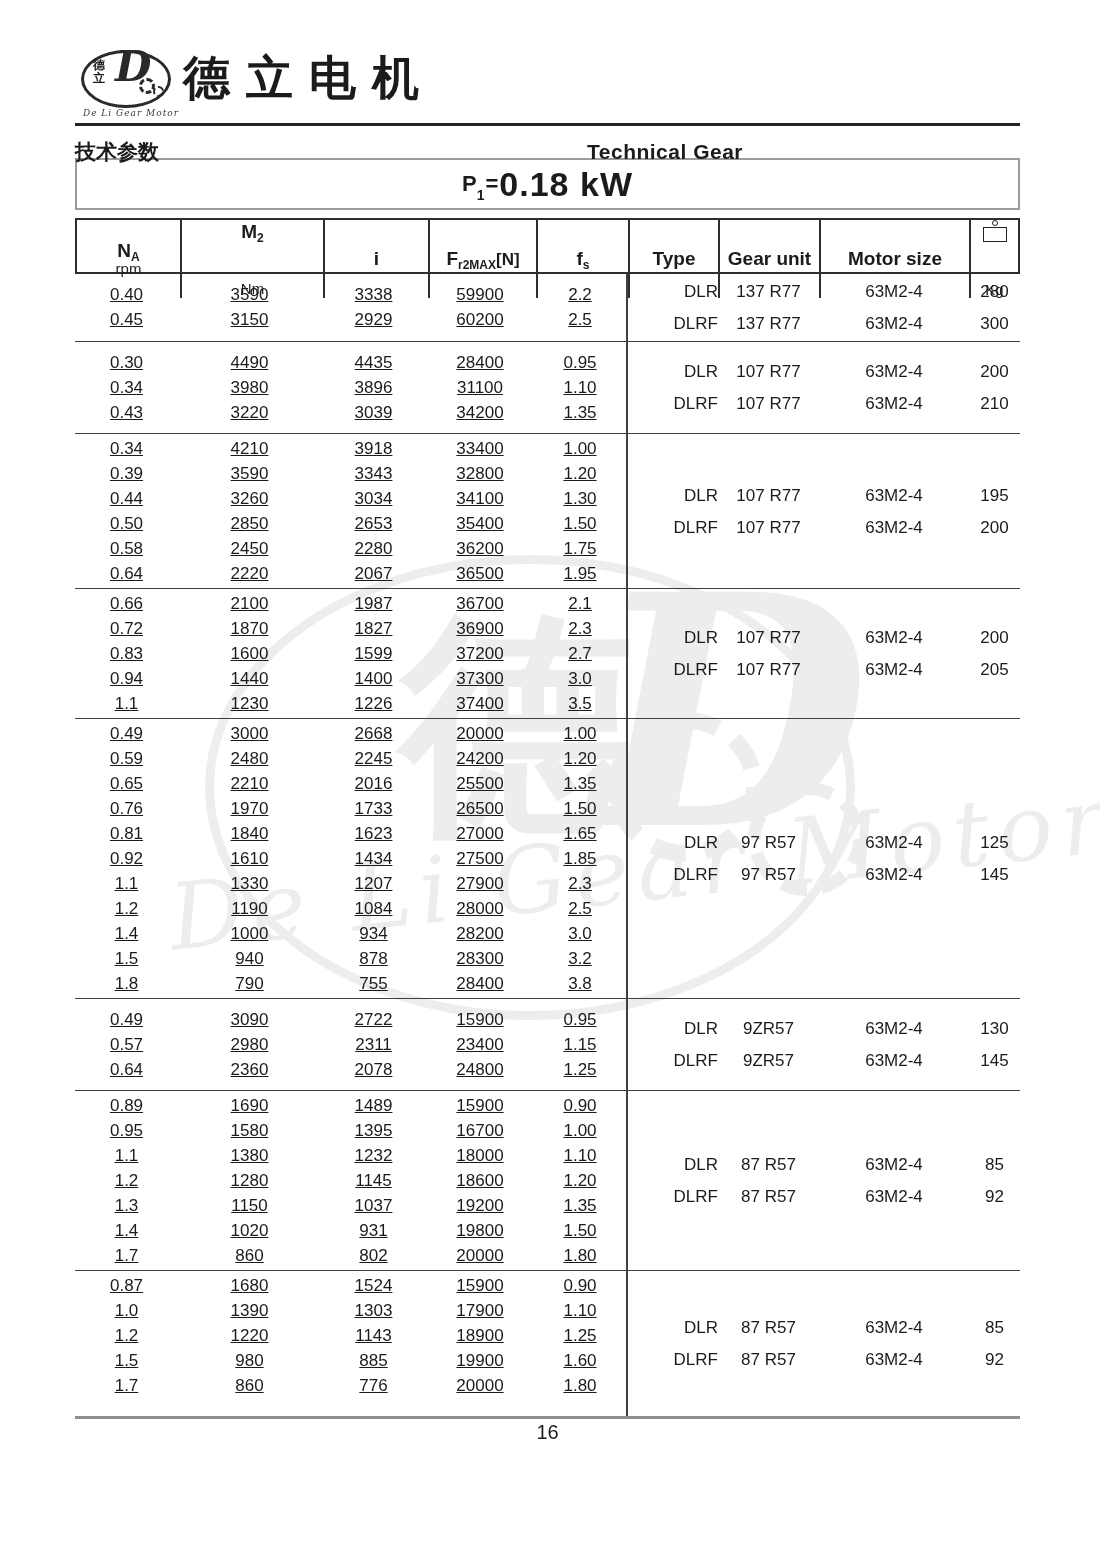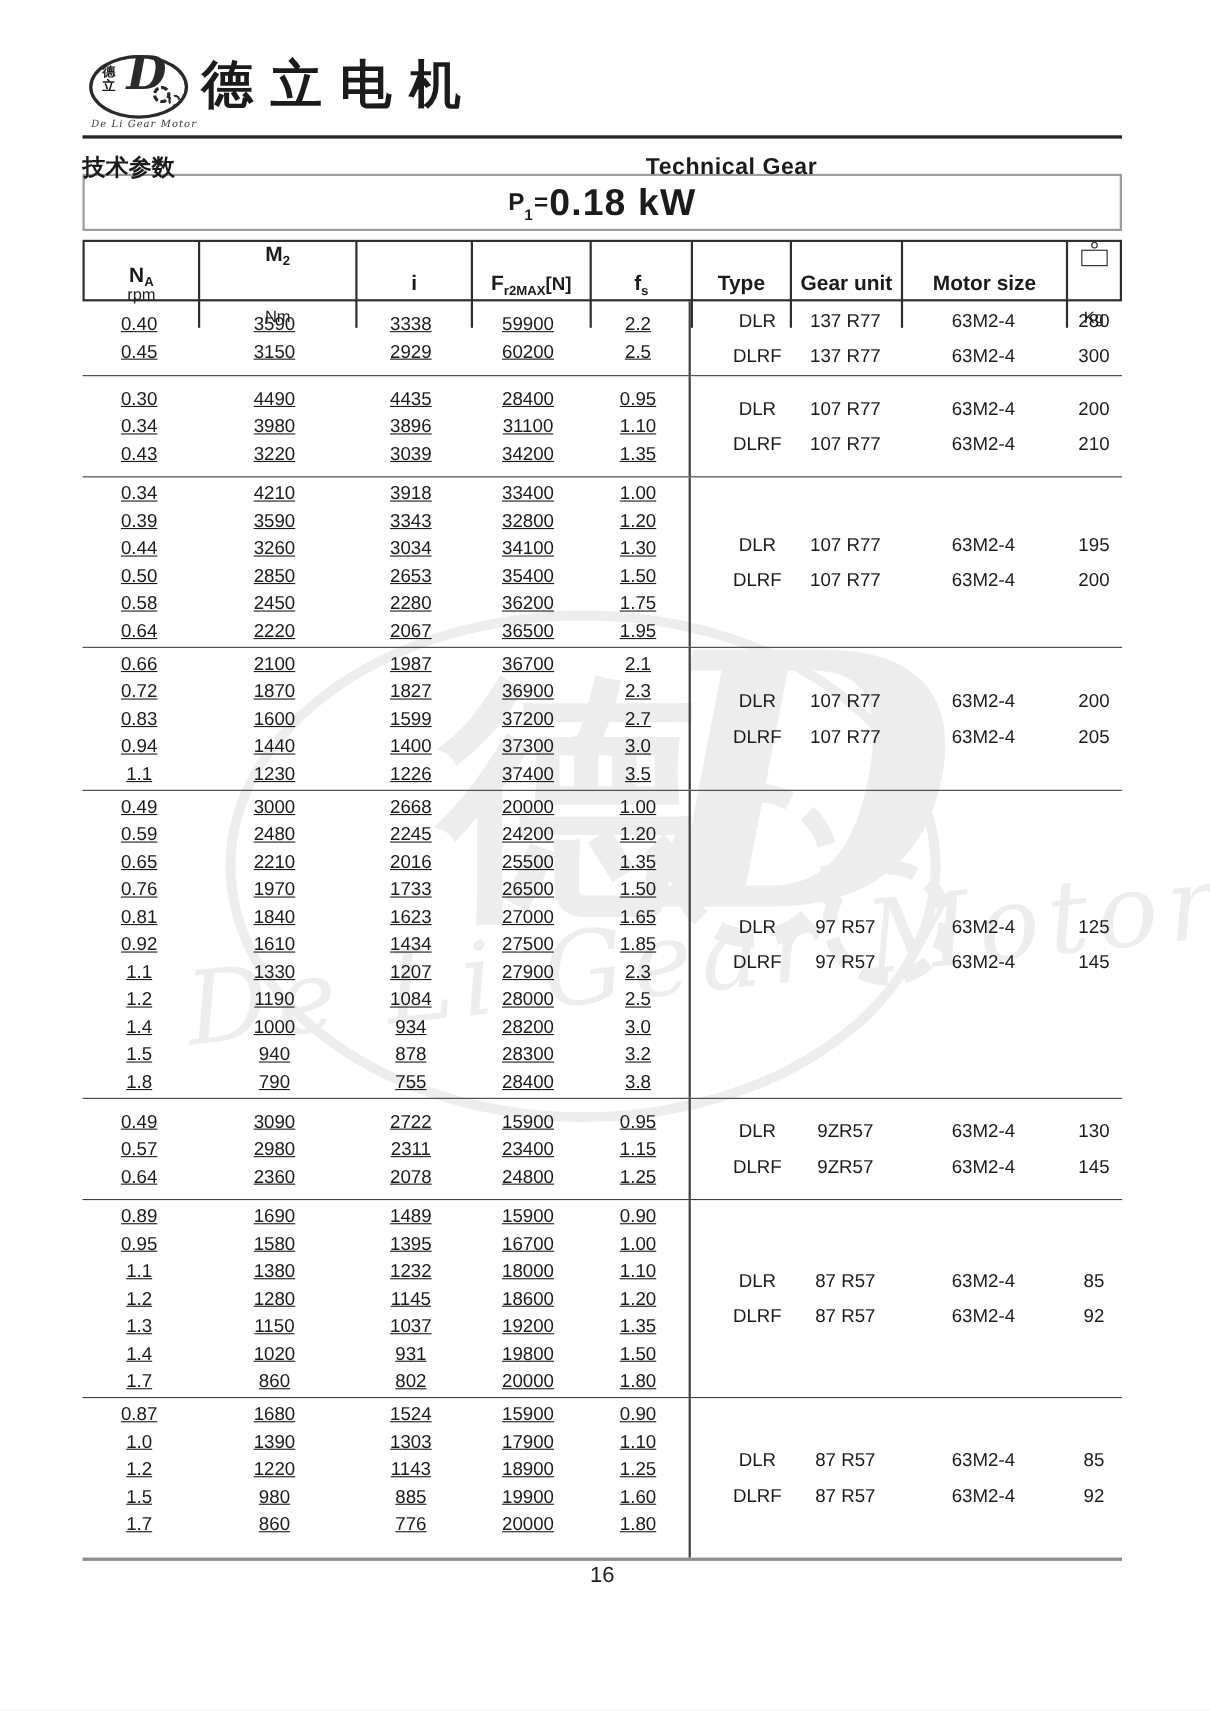--- a/index.html
+++ b/index.html
@@ -68,21 +68,21 @@
   
   .group { display:flex; border-bottom:1.5px solid #3f3f3f; }
   .group.last { border-bottom:none; }
   .group-left { width:551px; padding:2px 0; }
   .group.pad-lg > .group-left { padding:8px 0; }
   .group.last > .group-left { padding-bottom:18px; }
   .group-right { width:394px; border-left:2px solid #3f3f3f; display:flex; flex-direction:column; justify-content:center; gap:5px; padding:4px 0; }
   .data-row { display:grid; grid-template-columns:103px 143px 105px 108px 92px; height:25px; line-height:25px;text-decoration:underline; }
   .data-row .cell { text-align:center; font-size:17px; }
   .variant-row { display:grid; grid-template-columns:90px 101px 150px 1fr; height:27px; line-height:27px; font-size:17px; }
-  .variant-row .type-cell { text-align:center; padding-left:31px; }
+  .variant-row .type-cell { text-align:right; padding-left:31px; }
   .variant-row .gear-unit-cell, .variant-row .motor-size-cell, .variant-row .weight-cell { text-align:center; }
 
   
   .footer-rule { height:3px; background:#8f8f8f; }
   .page-number { text-align:center; font-size:20px; margin-top:2px; }
 </style>
 </head>
 <body>
 
 <div class="page">

